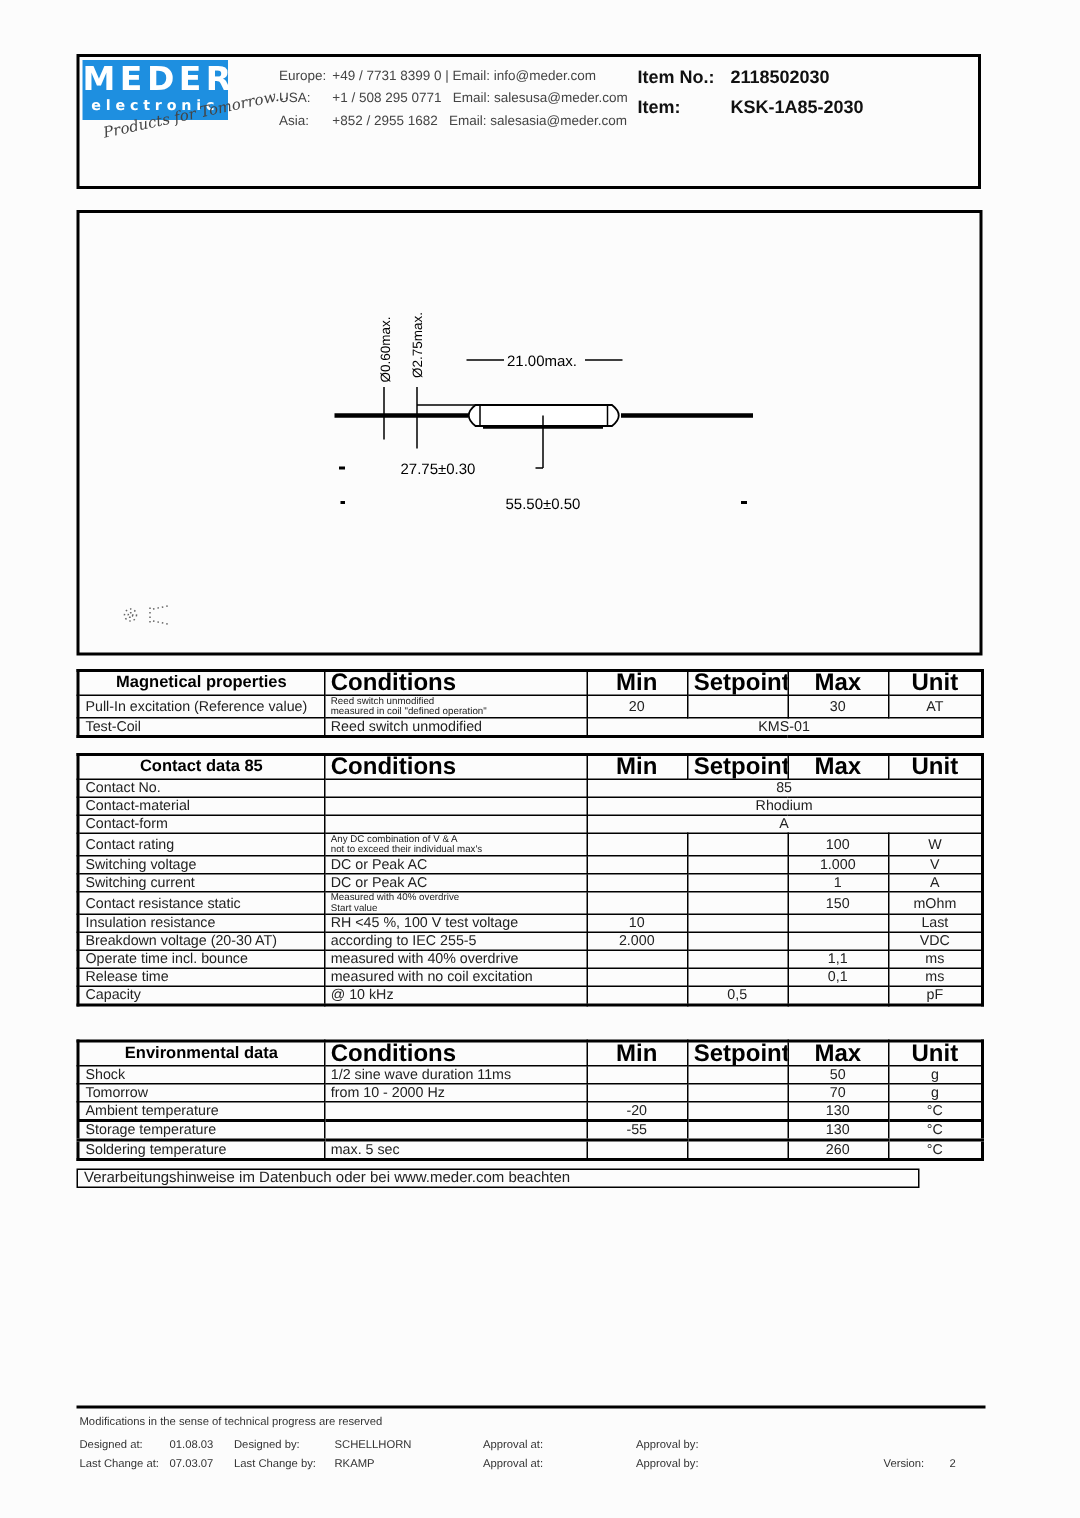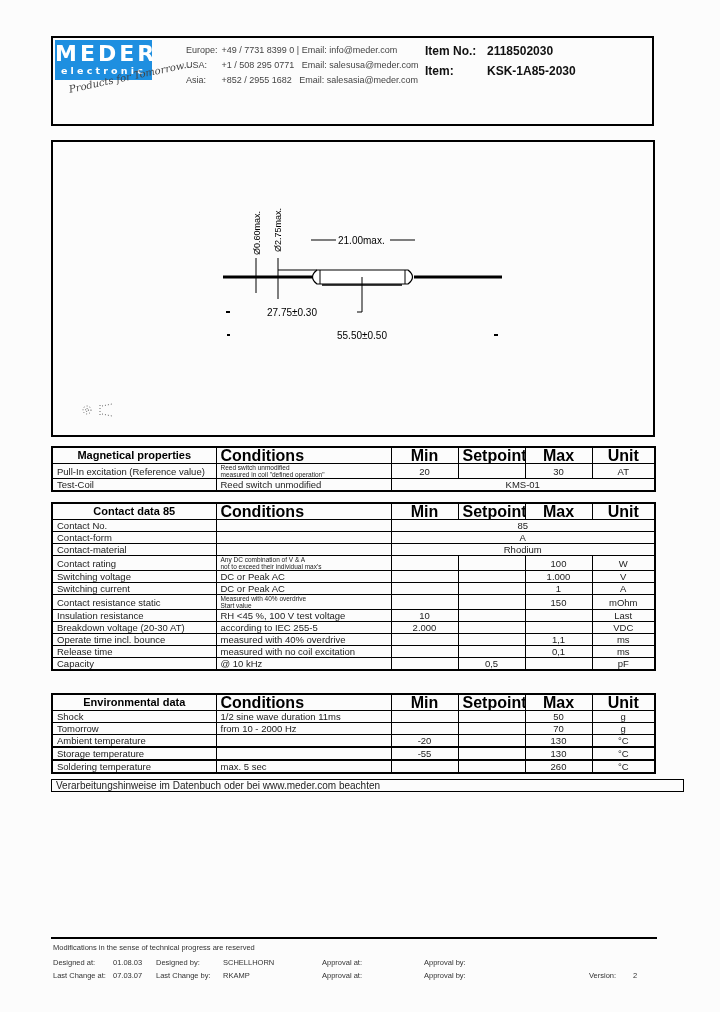--- a/index.html
+++ b/index.html
@@ -18,21 +18,21 @@
   
   .draw-box { left:51px; top:140px; width:604px; height:297px; border:2px solid #000; box-sizing:border-box; }
   
   table.spec { position:absolute; left:51px; width:603px; border-collapse:collapse; table-layout:fixed; border:2px solid #000; }
   table.spec td { border:1px solid #000; padding:0 4px; font-size:9.5px; line-height:11px; height:11px; white-space:nowrap; overflow:hidden; color:#222; }
   table.spec tr.head td { font-weight:bold; font-size:16px; height:15px; text-align:center; color:#000; }
   table.spec tr.head td.first { text-align:center; font-size:11px; }
   table.spec td.c { text-align:center; }
   table.spec td.tiny { font-size:6.5px; line-height:7px; }
   table.spec tr.thick td { border-top:2px solid #000; }
-  .note-box { left:51px; top:779px; width:633px; height:13px; border:1px solid #000; box-sizing:border-box; font-size:10px; line-height:12px; padding-left:4px; color:#222; }
+  .note-box { left:51px; top:779px; width:562px; height:13px; border:1px solid #000; box-sizing:border-box; font-size:10px; line-height:12px; padding-left:4px; color:#222; }
   .footer-rule { left:51px; top:937px; width:606px; height:2px; background:#000; }
   .foot { font-size:7.5px; color:#333; }
 </style>
 </head>
 <body>
 
 <div class="abs header-box"></div>
 <div class="abs logo">
   <div class="big">MEDER</div>
   <div class="small">electronic</div>
@@ -149,28 +149,28 @@
     <td>Setpoint</td>
     <td>Max</td>
     <td>Unit</td>
   </tr>
   <tr>
         <td>Contact No.</td>
         <td></td>
         <td class="c" colspan="4">85</td>
       </tr>
   <tr>
+        <td>Contact-material</td>
+        <td></td>
+        <td class="c" colspan="4">Rhodium</td>
+      </tr>
+  <tr>
         <td>Contact-form</td>
         <td></td>
         <td class="c" colspan="4">A</td>
-      </tr>
-  <tr>
-        <td>Contact-material</td>
-        <td></td>
-        <td class="c" colspan="4">Rhodium</td>
       </tr>
   <tr>
         <td>Contact rating</td>
         <td class="tiny">
           <div>Any DC combination of V &amp; A</div>
           <div>not to exceed their individual max's</div>
         </td>
         <td class="c"></td>
         <td class="c"></td>
         <td class="c">100</td>

